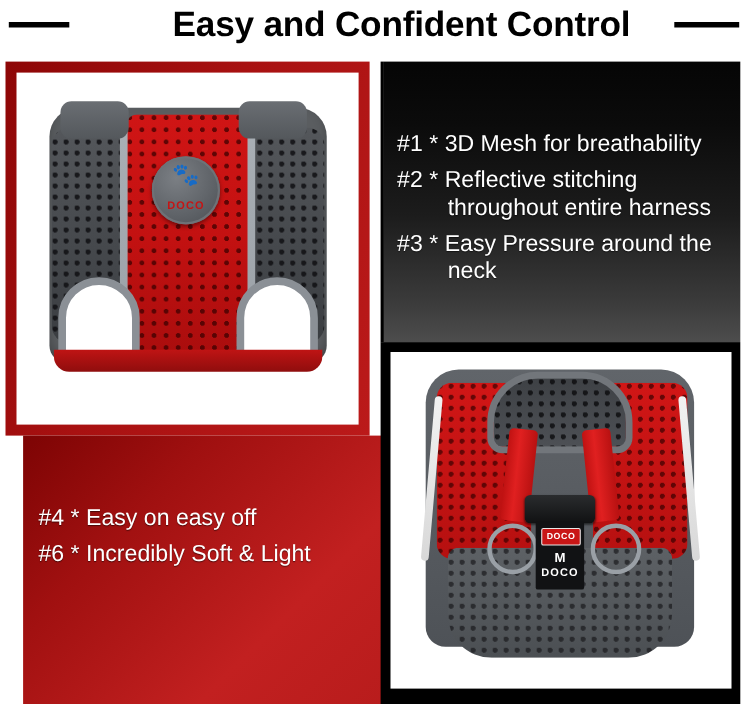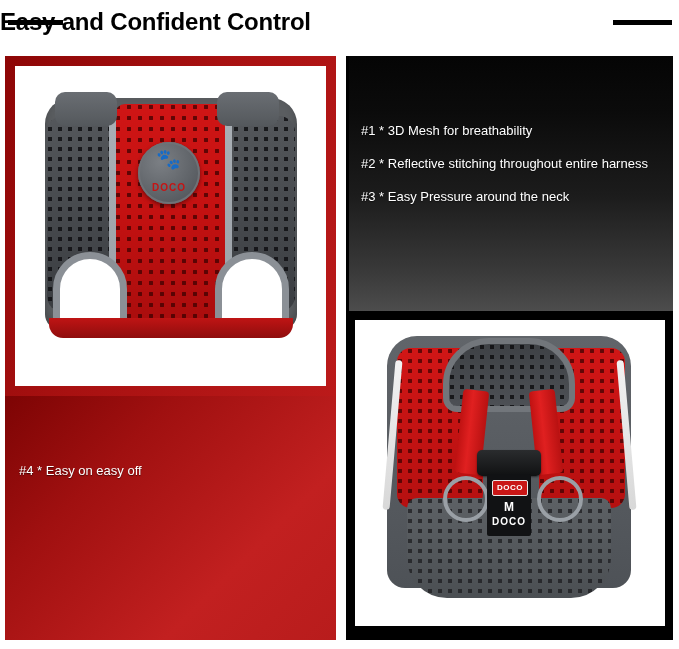--- a/index.html
+++ b/index.html
@@ -26,22 +26,22 @@
     top: 20px;
     height: 5px;
     background: #000000;
   }
   #rule-left  { left: 8px;  width: 55px; }
   #rule-right { left: 613px; width: 59px; }
   #page-title {
     position: absolute;
     left: 0; top: 0;
     width: 573px;
-    text-align: left;
-    font-size: 24px;
+    text-align: right;
+    font-size: 32px;
     font-weight: bold;
     line-height: 44px;
     color: #000000;
     letter-spacing: -0.2px;
   }
 
   
   .panel { position: absolute; box-sizing: border-box; }
 
   
@@ -53,21 +53,21 @@
   }
   #panel-photo-front .photo-stage {
     width: 100%; height: 100%;
     background: #ffffff;
     position: relative;
     overflow: hidden;
   }
 
   
   #panel-features-b {
-    left: 5px; top: 396px;
+    left: 21px; top: 396px;
     width: 331px; height: 244px;
     background: linear-gradient(135deg, #7d0404 0%, #a01010 30%, #c22020 70%, #b81c1c 100%);
   }
 
   
   #panel-features-a {
     left: 346px; top: 56px;
     width: 327px; height: 255px;
     background: linear-gradient(180deg, #050505 0%, #0b0b0b 22%, #1c1c1c 55%, #3a3a3a 85%, #4d4d4d 100%);
     border-left: 3px solid #000000;
@@ -95,21 +95,21 @@
     margin: 0;
     padding: 0;
     list-style: none;
   }
   #list-features-a { top: 62px; }
   #list-features-b { top: 62px; left: 14px; }
 
   .feature-item {
     display: block;
     color: #ffffff;
-    font-size: 13px;
+    font-size: 21px;
     line-height: 25px;
     margin-bottom: 8px;
     padding-left: 46px;
     text-indent: -46px;
     text-shadow: 0 1px 1px rgba(0,0,0,0.55);
   }
   .feature-item .feat-num {
     display: inline;
   }
   .feature-item .feat-text {
@@ -393,20 +393,24 @@
       <span class="feat-text">Easy Pressure around the neck</span>
     </li>
   </ul>
 </div>
 
 <div class="panel" id="panel-features-b">
   <ul class="feature-list" id="list-features-b">
     <li class="feature-item">
       <span class="feat-num">#4 *</span>
       <span class="feat-text">Easy on easy off</span>
+    </li>
+    <li class="feature-item">
+      <span class="feat-num">#6 *</span>
+      <span class="feat-text">Incredibly Soft &amp; Light</span>
     </li>
   </ul>
 </div>
 
 <div class="panel" id="panel-photo-back">
   <div class="photo-stage">
 
     <div class="harness" id="harness-back">
       <div class="hb-shell"></div>
       <div class="hb-red hb-red-left"></div>

